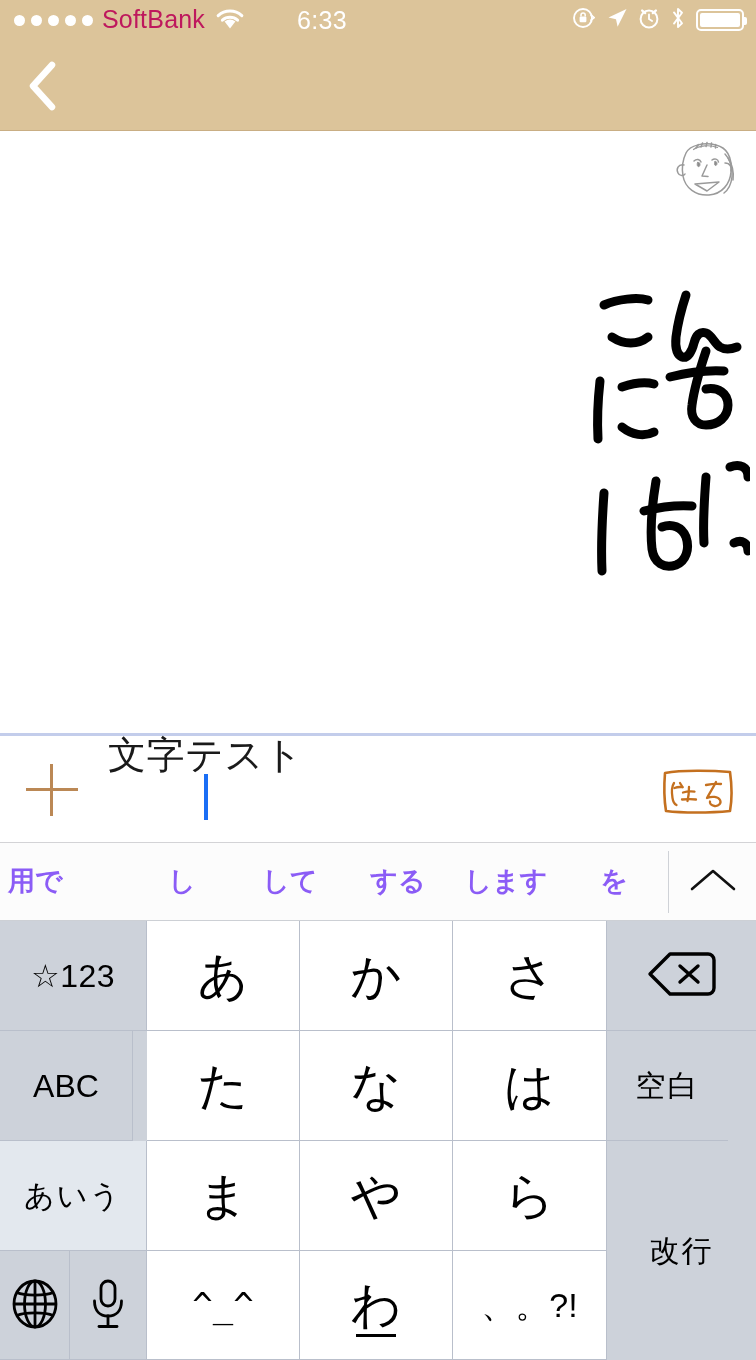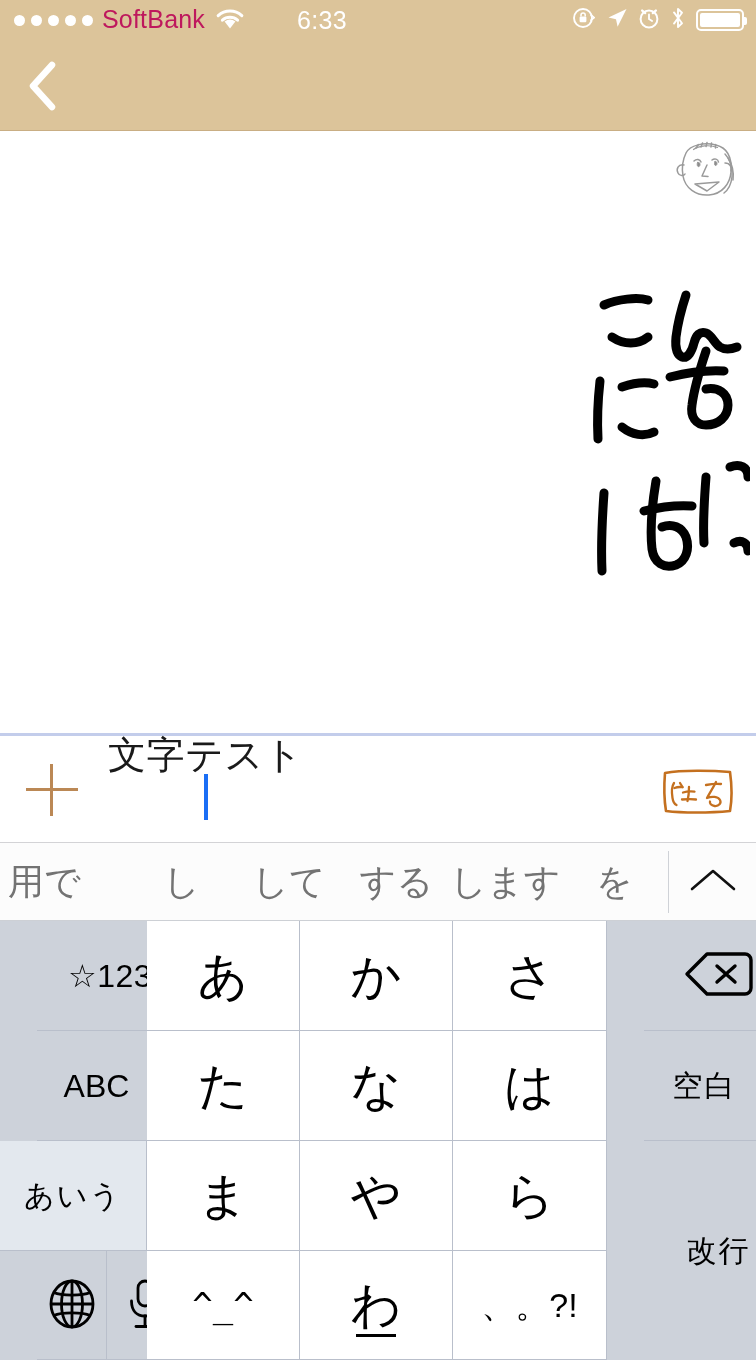--- a/index.html
+++ b/index.html
@@ -209,25 +209,26 @@
   .suggest-items {
     position: absolute;
     left: 0; top: 0;
     width: 668px; height: 77px;
     display: flex;
     align-items: center;
   }
   .suggest-item {
     flex: 1 1 0;
     text-align: center;
-    font-size: 36px;
-    color: #737373;
+    font-size: 27px;
+    color: #8b5cf6;
     line-height: 1;
     cursor: pointer;
     white-space: nowrap;
+    font-weight: bold;
   }
   .suggest-item.first { text-align: left; padding-left: 8px; flex: 0 0 120px; }
   .suggest-divider {
     position: absolute;
     left: 668px; top: 8px;
     width: 1px; height: 62px;
     background: #cfd2d7;
   }
   .suggest-expand {
     position: absolute;
@@ -259,21 +260,20 @@
   }
   .key.white {
     background: #ffffff;
     border-right: 1px solid #b9bfcb;
     border-bottom: 1px solid #b9bfcb;
   }
   .key.gray {
     background: #cdd2da;
     border-right: 1px solid #b9bfcb;
     border-bottom: 1px solid #b9bfcb;
-    margin-left: 37px;
   }
   .key.gray.nb { border-right: none; }
   .key.light {
     background: #e3e8ee;
     border-right: 1px solid #b9bfcb;
     border-bottom: 1px solid #b9bfcb;
   }
   .key.tall { border-bottom: none; }
   .kana { font-size: 50px; }
   .klabel { font-size: 32px; }
@@ -487,21 +487,21 @@
     </div>
     <div class="key gray nb" style="left:607px; top:0px;  width:149px; height:110px;">
       <span>
         <svg width="72" height="52" viewBox="0 0 72 52">
           <path d="M24 6 H62 a6 6 0 0 1 6 6 v28 a6 6 0 0 1 -6 6 H24 L4 26 Z" fill="none" stroke="#000000" stroke-width="3.4" stroke-linejoin="round"></path>
           <path d="M34 18 L52 34 M52 18 L34 34" fill="none" stroke="#000000" stroke-width="3.4" stroke-linecap="round"></path>
         </svg>
       </span>
     </div>
 
-    <div class="key gray" style="left:0px;   top:110px; width:120px; height:110px;">
+    <div class="key gray" style="left:0px;   top:110px; width:133px; height:110px;">
       <span class="klabel">ABC</span>
     </div>
     <div class="key white" style="left:147px; top:110px; width:153px; height:110px;">
       <span class="kana">た</span>
     </div>
     <div class="key white" style="left:300px; top:110px; width:153px; height:110px;">
       <span class="kana">な</span>
     </div>
     <div class="key white" style="left:453px; top:110px; width:154px; height:110px;">
       <span class="kana">は</span>

